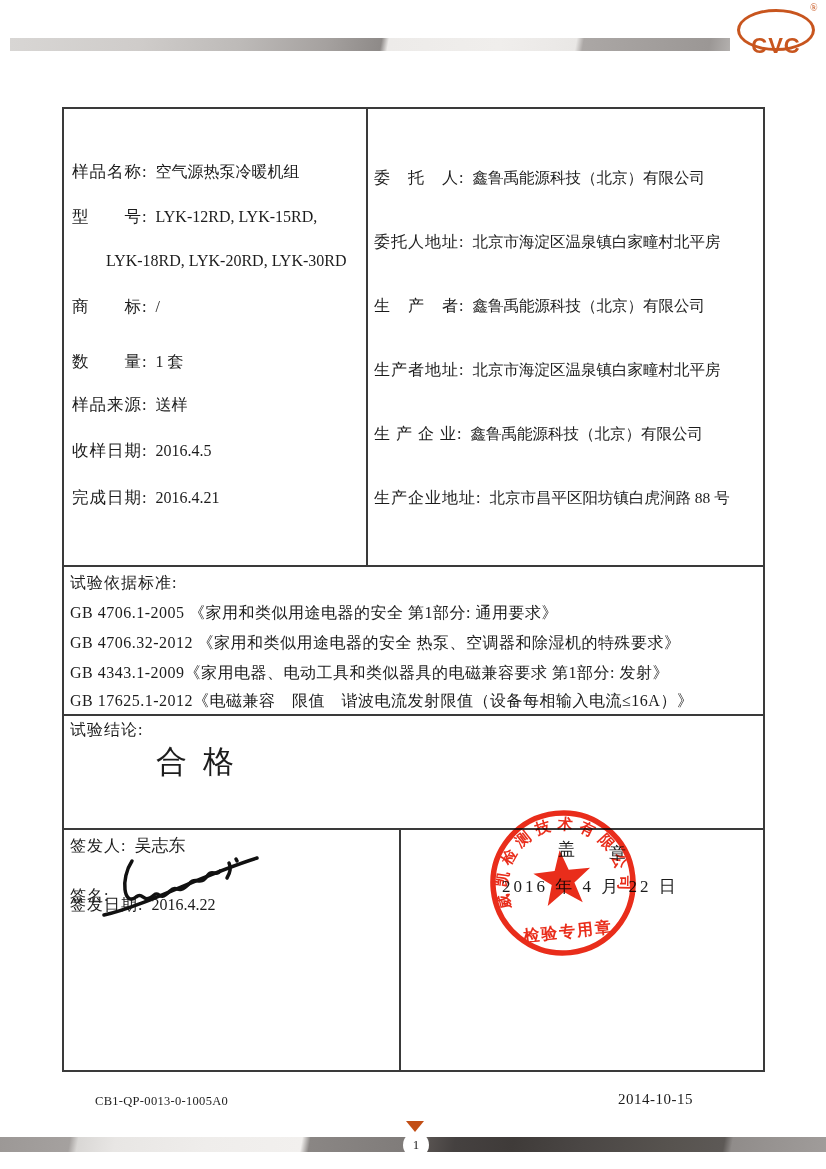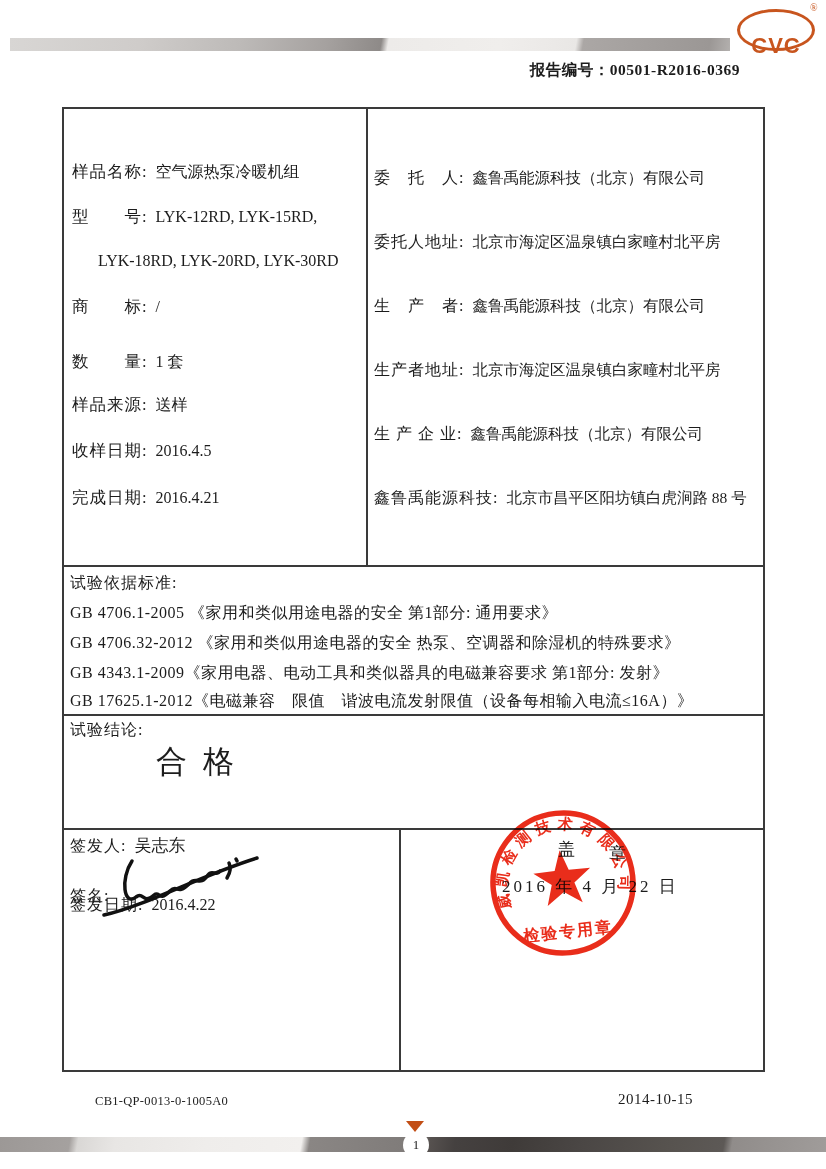--- a/index.html
+++ b/index.html
@@ -56,48 +56,47 @@
 </head>
 <body>
 
 <div class="page">
 
   <div class="abs topbar"></div>
   <div class="abs logo">
     <span class="logo-text">CVC</span>
   </div>
   <div class="abs logo-reg">®</div>
-  <div class="abs report-no">报告编号：00501-R2016-0369</div>
 
   <div class="abs tbl">
 
     <div class="hline" style="top:456px"></div>
     <div class="hline" style="top:605px"></div>
     <div class="hline" style="top:719px"></div>
     <div class="vline" style="left:302px; top:0; height:456px"></div>
     <div class="vline" style="left:335px; top:719px; height:242px"></div>
 
     <div class="left-cell">
       <div class="line" style="left:8px;  top:52px"><span class="lbl">样品名称:</span><span class="val">空气源热泵冷暖机组</span></div>
       <div class="line" style="left:8px;  top:97px"><span class="lbl">型　　号:</span><span class="val">LYK-12RD, LYK-15RD,</span></div>
-      <div class="line" style="left:26px; top:142px"><span class="lbl"></span><span class="val">LYK-18RD, LYK-20RD, LYK-30RD</span></div>
+      <div class="line" style="left:34px; top:142px"><span class="lbl"></span><span class="val">LYK-18RD, LYK-20RD, LYK-30RD</span></div>
       <div class="line" style="left:8px;  top:187px"><span class="lbl">商　　标:</span><span class="val">/</span></div>
       <div class="line" style="left:8px;  top:242px"><span class="lbl">数　　量:</span><span class="val">1 套</span></div>
       <div class="line" style="left:8px;  top:285px"><span class="lbl">样品来源:</span><span class="val">送样</span></div>
       <div class="line" style="left:8px;  top:331px"><span class="lbl">收样日期:</span><span class="val">2016.4.5</span></div>
       <div class="line" style="left:8px;  top:378px"><span class="lbl">完成日期:</span><span class="val">2016.4.21</span></div>
     </div>
 
     <div>
       <div class="line" style="left:310px; top:59px"><span class="lbl">委　托　人:</span><span class="val">鑫鲁禹能源科技（北京）有限公司</span></div>
       <div class="line" style="left:310px; top:123px"><span class="lbl">委托人地址:</span><span class="val">北京市海淀区温泉镇白家疃村北平房</span></div>
       <div class="line" style="left:310px; top:187px"><span class="lbl">生　产　者:</span><span class="val">鑫鲁禹能源科技（北京）有限公司</span></div>
       <div class="line" style="left:310px; top:251px"><span class="lbl">生产者地址:</span><span class="val">北京市海淀区温泉镇白家疃村北平房</span></div>
       <div class="line" style="left:310px; top:315px"><span class="lbl">生 产 企 业:</span><span class="val">鑫鲁禹能源科技（北京）有限公司</span></div>
-      <div class="line" style="left:310px; top:379px"><span class="lbl">鑫鲁禹能源科技:</span><span class="val">北京市昌平区阳坊镇白虎涧路 88 号</span></div>
+      <div class="line" style="left:310px; top:379px"><span class="lbl">生产企业地址:</span><span class="val">北京市昌平区阳坊镇白虎涧路 88 号</span></div>
     </div>
 
     <div>
       <div class="line lbl" style="left:6px; top:464px">试验依据标准:</div>
       <div class="line std-line" style="left:6px; top:494px">GB 4706.1-2005 《家用和类似用途电器的安全 第1部分: 通用要求》</div>
       <div class="line std-line" style="left:6px; top:524px">GB 4706.32-2012 《家用和类似用途电器的安全 热泵、空调器和除湿机的特殊要求》</div>
       <div class="line std-line" style="left:6px; top:554px">GB 4343.1-2009《家用电器、电动工具和类似器具的电磁兼容要求 第1部分: 发射》</div>
       <div class="line std-line" style="left:6px; top:582px">GB 17625.1-2012《电磁兼容　限值　谐波电流发射限值（设备每相输入电流≤16A）》</div>
     </div>
 

